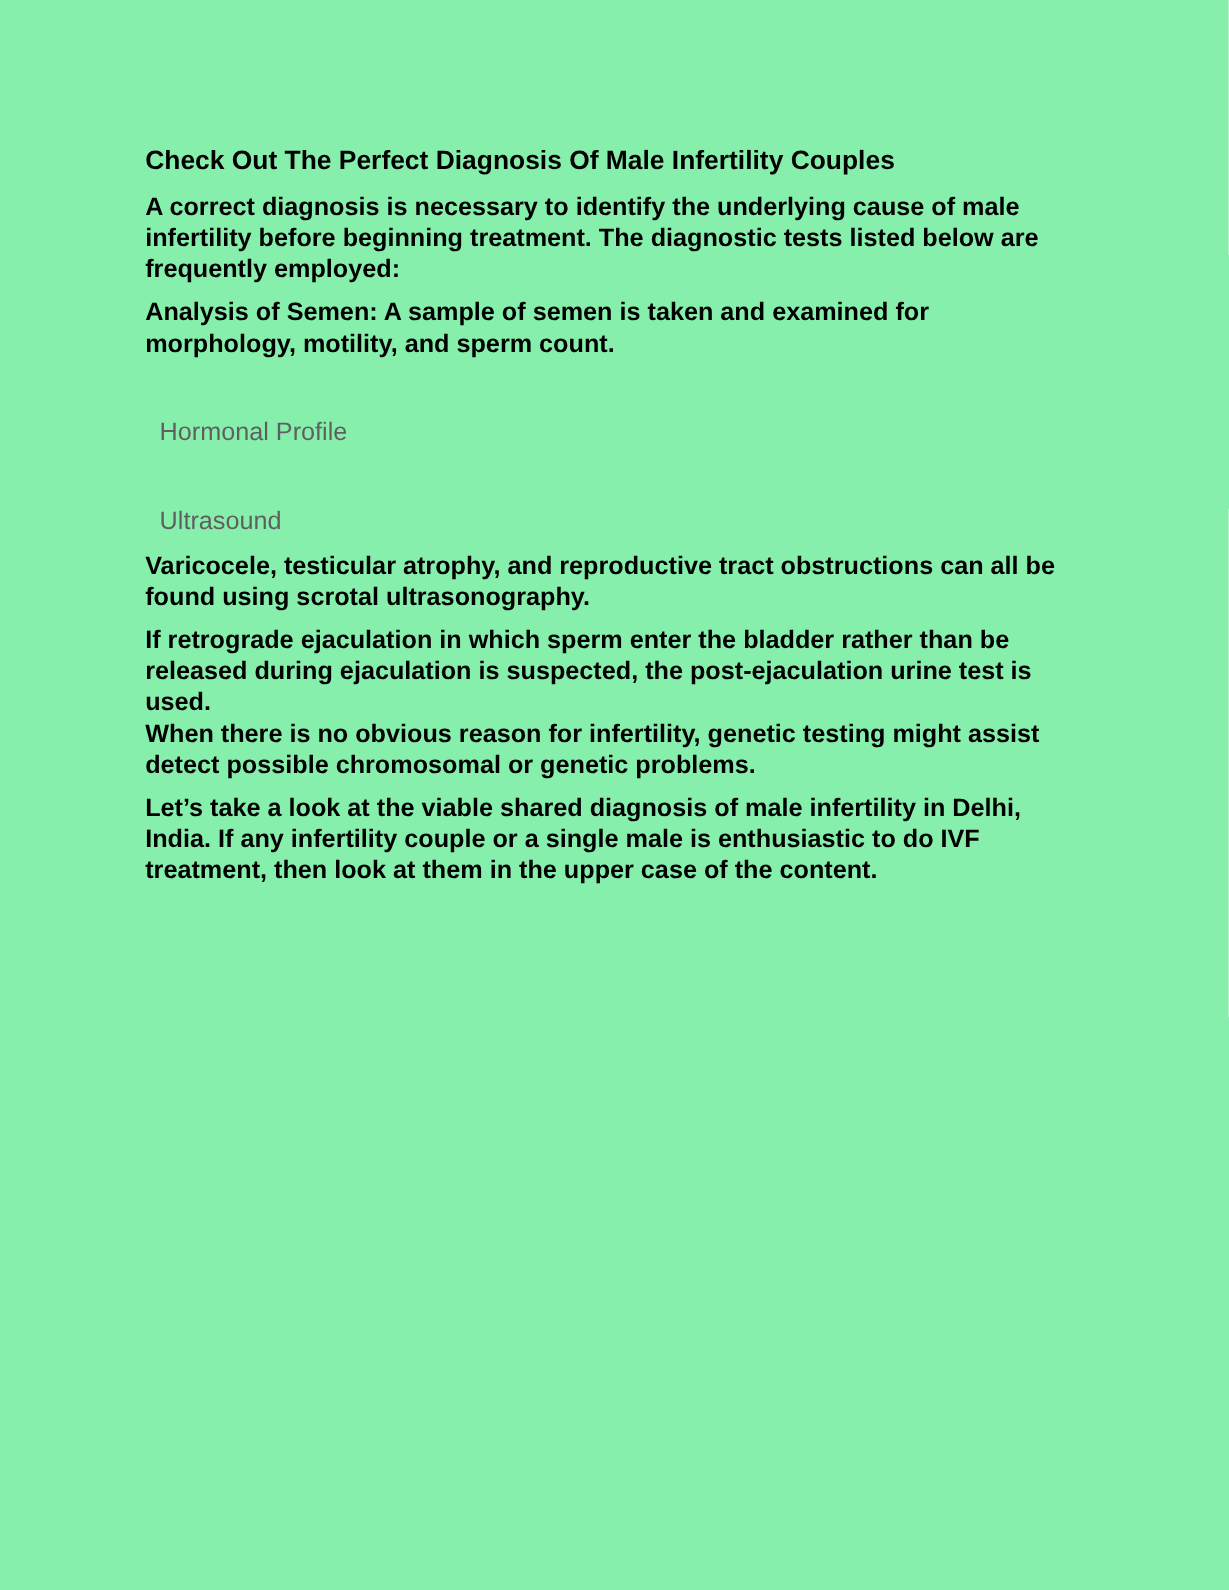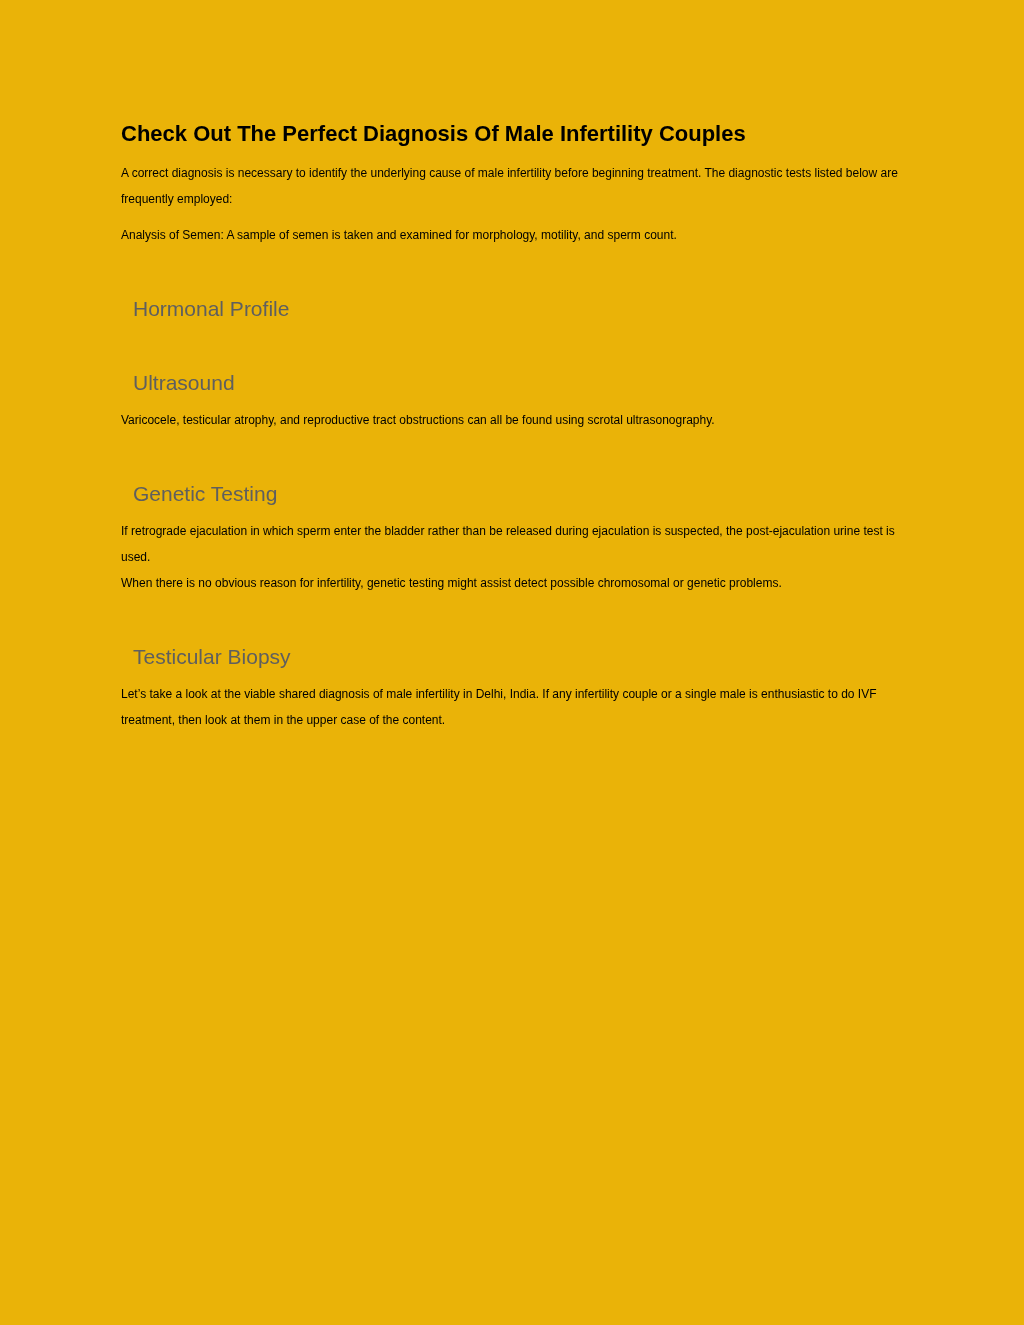--- a/index.html
+++ b/index.html
@@ -11,39 +11,39 @@
     width: 1024px;
     height: 1325px;
     font-family: "Liberation Sans", "DejaVu Sans", sans-serif;
     -webkit-font-smoothing: antialiased;
   }
   .page {
     box-sizing: border-box;
     width: 1024px;
     height: 1325px;
     padding: 121px 121px 0 121px;
-    background: #eab308;
+    background: #86efac;
     overflow: hidden;
   }
   .content {
     width: 782px;
   }
   h1.doc-title {
     margin: 0 0 13px 0;
     font-size: 22px;
     line-height: 26px;
     font-weight: 700;
     color: #000000;
     letter-spacing: 0;
   }
   p.para {
     margin: 0;
-    font-size: 12px;
+    font-size: 21px;
     line-height: 26px;
-    font-weight: 400;
+    font-weight: 700;
     color: #000000;
   }
   p.para.gap {
     margin-top: 10px;
   }
   h2.section-heading {
     margin: 48px 0 11px 12px;
     font-size: 21px;
     line-height: 26px;
     font-weight: 400;
@@ -65,24 +65,22 @@
     <section>
       <h2 class="section-heading">Hormonal Profile</h2>
     </section>
 
     <section>
       <h2 class="section-heading">Ultrasound</h2>
       <p class="para">Varicocele, testicular atrophy, and reproductive tract obstructions can all be found using scrotal ultrasonography.</p>
     </section>
 
     <section>
-      <h2 class="section-heading">Genetic Testing</h2>
       <p class="para gap">If retrograde ejaculation in which sperm enter the bladder rather than be released during ejaculation is suspected, the post-ejaculation urine test is used.</p>
       <p class="para">When there is no obvious reason for infertility, genetic testing might assist detect possible chromosomal or genetic problems.</p>
     </section>
 
     <section>
-      <h2 class="section-heading">Testicular Biopsy</h2>
       <p class="para gap">Let’s take a look at the viable shared diagnosis of male infertility in Delhi, India. If any infertility couple or a single male is enthusiastic to do IVF treatment, then look at them in the upper case of the content.</p>
     </section>
 
   </div>
 </div>
 
 </body></html>

